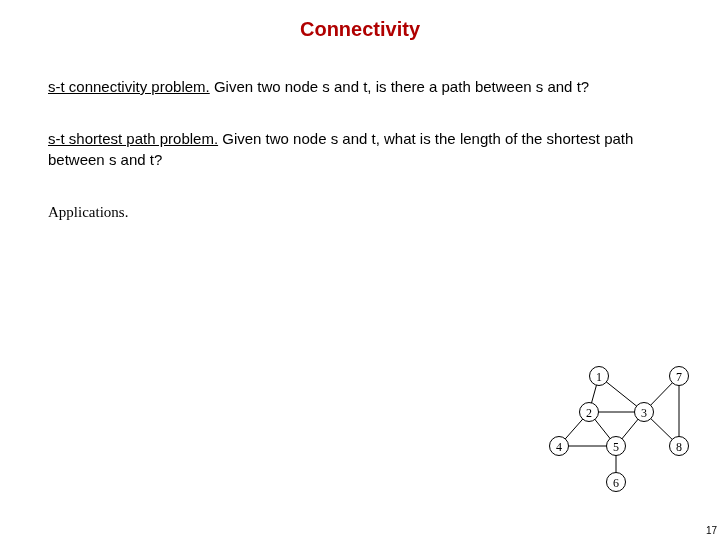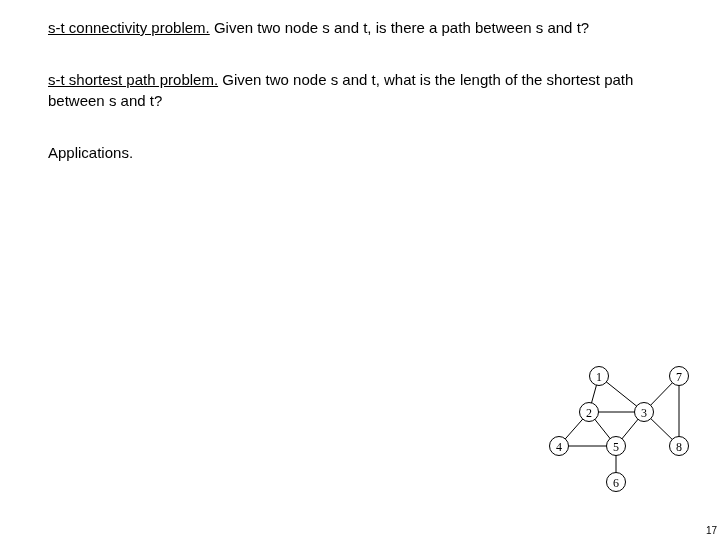--- a/index.html
+++ b/index.html
@@ -90,30 +90,31 @@
     top: 0;
     width: 150px;
     height: 130px;
   }
 </style>
 </head>
 <body>
 
 <div class="slide">
 
+  <h1 class="title">Connectivity</h1>
 
   <p class="para">
     <span class="underline">s-t connectivity problem.</span><span>  Given two node s and t, is there a path between s and t?</span>
   </p>
 
   <p class="para">
     <span class="underline">s-t shortest path problem.</span><span>  Given two node s and t, what is the length of the shortest path between s and t?</span>
   </p>
 
-  <div class="para" style="margin-bottom:0;">
+  <div class="para" style="margin-bottom:0;font-family:Liberation Serif, serif;">
     <div>Applications.</div>
   </div>
 
   <div class="graph">
     <svg>
       <g stroke="#000" stroke-width="1" fill="none">
 
         <line x1="55" y1="12" x2="45" y2="48"></line>
         <line x1="55" y1="12" x2="100" y2="48"></line>
         <line x1="45" y1="48" x2="100" y2="48"></line>

